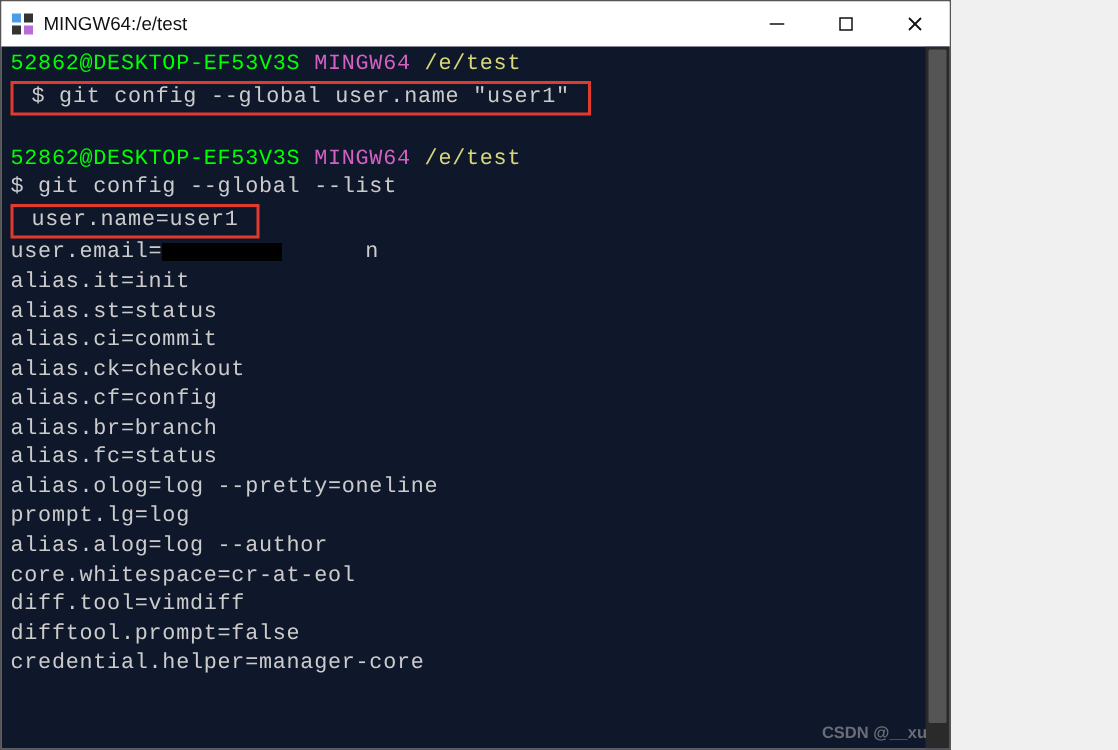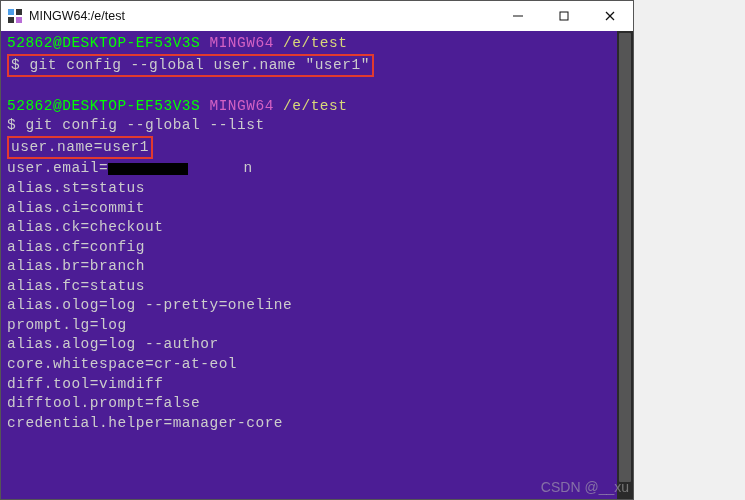--- a/index.html
+++ b/index.html
@@ -44,21 +44,21 @@
       width: 46px;
       height: 100%;
       display: flex;
       align-items: center;
       justify-content: center;
       color: #111;
       font-size: 11px;
     }
     .terminal {
       flex: 1;
-      background: #4c1d95;
+      background: #0f172a;
       padding: 3px 6px 6px 6px;
       font-family: Consolas, "Courier New", monospace;
       font-size: 14.5px;
       line-height: 1.35;
       color: #ccc;
       letter-spacing: 0.5px;
       position: relative;
       overflow: hidden;
     }
     .scrollbar {
@@ -75,38 +75,39 @@
       background: #555;
       border-radius: 1px;
     }
     .g { color: #00ff00; }
     .m { color: #d361c4; }
     .y { color: #d8d87a; }
     .w { color: #ccc; }
     .box-red {
       border: 2px solid #e33a2e;
       display: inline-block;
-      padding: 0 2px;
+      padding: 0 12px;
       text-align: center;
     }
     .line { white-space: pre; }
     .redacted {
       display:inline-block;
       width: 80px; height: 12px;
       background:#000;
       vertical-align: middle;
     }
     .watermark {
       position: absolute;
-      right: 4px;
+      right: 15px;
       bottom: 2px;
       font-family: "Segoe UI", sans-serif;
-      font-size: 14px;
+      font-size: 11px;
       color: rgba(180,180,180,0.55);
       letter-spacing: 0;
+      font-weight: bold;
     }
   </style>
 </head>
 <body>
 
 <div class="window">
   <div class="titlebar">
     <span class="app-icon">
       <svg viewBox="0 0 16 16" width="16" height="16">
         <rect x="1" y="1" width="6" height="6" fill="#4c9de8"></rect>
@@ -141,20 +142,21 @@
     <div class="line"><span class="g">52862@DESKTOP-EF53V3S</span><span> </span><span class="m">MINGW64</span><span> </span><span class="y">/e/test</span></div>
 
     <div class="line"><span class="box-red"><span class="w">$</span><span class="w"> </span><span class="w">git config --global user.name "user1"</span></span></div>
     <div class="line">&nbsp;</div>
 
     <div class="line"><span class="g">52862@DESKTOP-EF53V3S</span><span> </span><span class="m">MINGW64</span><span> </span><span class="y">/e/test</span></div>
     <div class="line"><span class="w">$</span><span class="w"> </span><span class="w">git config --global --list</span></div>
 
     <div class="line"><span class="box-red w">user.name=user1</span></div>
     <div class="line w"><span>user.email=</span><span class="redacted"></span>      <span>n</span></div>
+    <div class="line w">alias.it=init</div>
     <div class="line w">alias.st=status</div>
     <div class="line w">alias.ci=commit</div>
     <div class="line w">alias.ck=checkout</div>
     <div class="line w">alias.cf=config</div>
     <div class="line w">alias.br=branch</div>
     <div class="line w">alias.fc=status</div>
     <div class="line w">alias.olog=log --pretty=oneline</div>
     <div class="line w">prompt.lg=log</div>
     <div class="line w">alias.alog=log --author</div>
     <div class="line w">core.whitespace=cr-at-eol</div>

